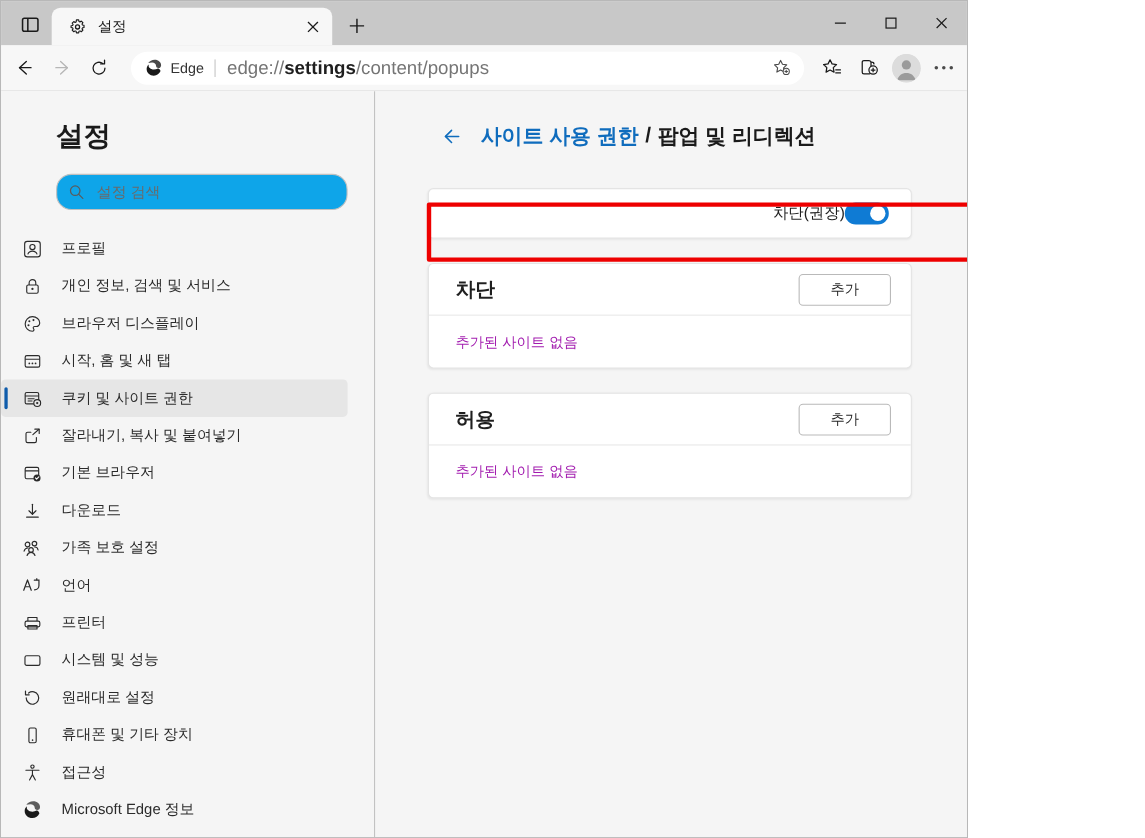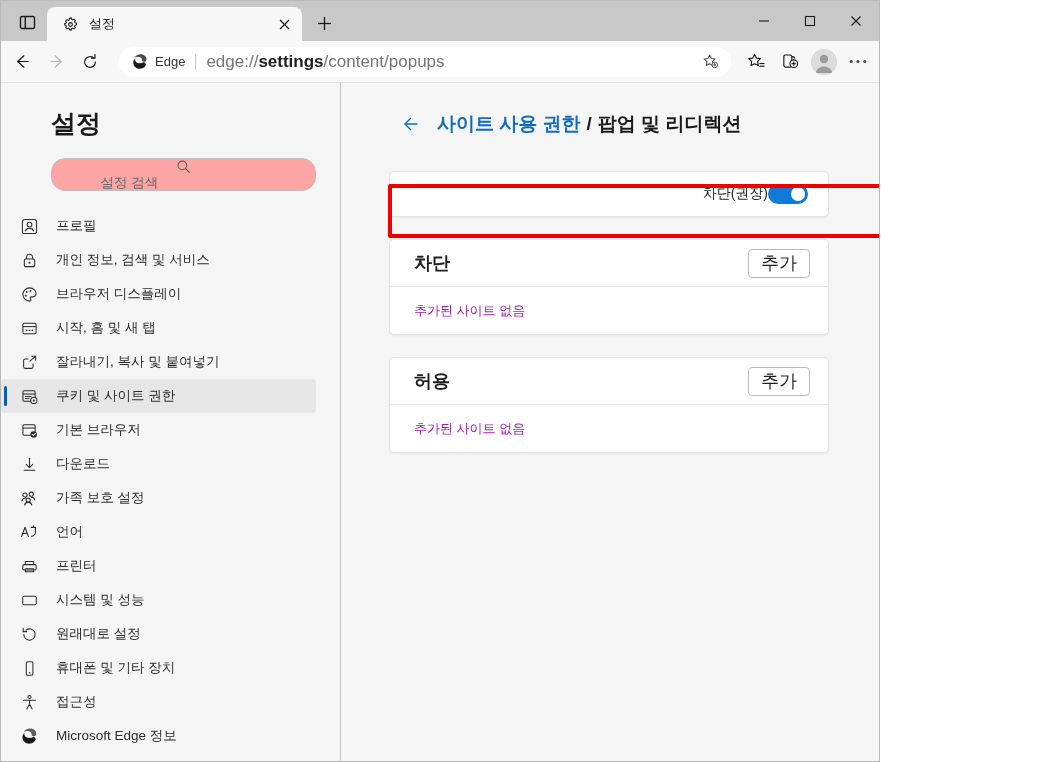--- a/index.html
+++ b/index.html
@@ -138,27 +138,26 @@
   }
   .settings-title {
     font-size: 25px;
     font-weight: 700;
     color: #1a1a1a;
     margin: 12px 0 18px 50px;
   }
   .search-box {
     margin: 0 24px 0 50px;
     height: 33px;
-    background: #fca5a5;
+    background: #0ea5e9;
     border: 1px solid #c0c0c0;
     border-radius: 14px;
     display: flex;
     align-items: center;
     padding: 0 10px;
-    flex-direction: column;
   }
   .search-box .sicon { flex:0 0 auto; display:flex; align-items:center; }
   .search-input {
     flex: 1 1 auto;
     border: none;
     outline: none;
     font-size: 13.5px;
     color: #3b3b3b;
     font-family: "Liberation Sans", sans-serif;
     background: transparent;
@@ -251,25 +250,25 @@
     display: flex;
     align-items: center;
     justify-content: space-between;
     padding: 0 18px 0 24px;
     border-bottom: 1px solid #e8e8e8;
   }
   .section-title { font-size: 18px; color: #1f1f1f; font-weight: 600; }
   .add-btn {
     height: 29px;
     min-width: 49px;
-    padding: 0 12px;
+    padding: 0 28px;
     border: 1px solid #b9b9b9;
     border-radius: 4px;
     background: #ffffff;
-    font-size: 18px;
+    font-size: 13px;
     color: #1f1f1f;
     font-family: "Liberation Sans", sans-serif;
     cursor: pointer;
   }
   .section-empty {
     height: 47px;
     display: flex;
     align-items: center;
     padding-left: 24px;
     font-size: 13px;
@@ -481,43 +480,43 @@
               <rect x="2" y="3.5" width="14" height="11" rx="1.6" fill="none" stroke="#2b2b2b" stroke-width="1.1"></rect>
               <line x1="2" y1="7" x2="16" y2="7" stroke="#2b2b2b" stroke-width="1.1"></line>
               <circle cx="6" cy="11" r=".85" fill="#2b2b2b"></circle>
               <circle cx="9" cy="11" r=".85" fill="#2b2b2b"></circle>
               <circle cx="12" cy="11" r=".85" fill="#2b2b2b"></circle>
             </svg>
           </span>
           <span class="nav-label">시작, 홈 및 새 탭</span>
         </div>
 
-        <div class="navitem">
-          <span class="nav-icon">
-            <svg width="17" height="17" viewBox="0 0 18 18">
-              <path d="M12.8 10.3v3.3a1.6 1.6 0 01-1.6 1.6H4.4a1.6 1.6 0 01-1.6-1.6V6.8a1.6 1.6 0 011.6-1.6h3.1" fill="none" stroke="#2b2b2b" stroke-width="1.1" stroke-linecap="round"></path>
-              <path d="M9.4 7.6L15.3 2.4" fill="none" stroke="#2b2b2b" stroke-width="1.1" stroke-linecap="round"></path>
-              <path d="M11.3 2.3h4.2v4.2" fill="none" stroke="#2b2b2b" stroke-width="1.1" stroke-linecap="round" stroke-linejoin="round"></path>
-            </svg>
-          </span>
-          <span class="nav-label">잘라내기, 복사 및 붙여넣기</span>
-        </div>
-
         <div class="navitem selected">
           <span class="nav-icon">
             <svg width="17" height="17" viewBox="0 0 18 18">
               <rect x="2" y="3" width="13" height="11" rx="1.5" fill="none" stroke="#2b2b2b" stroke-width="1.1"></rect>
               <line x1="2" y1="6.4" x2="15" y2="6.4" stroke="#2b2b2b" stroke-width="1.1"></line>
               <line x1="4.4" y1="9" x2="11" y2="9" stroke="#2b2b2b" stroke-width="1"></line>
               <line x1="4.4" y1="11.2" x2="9" y2="11.2" stroke="#2b2b2b" stroke-width="1"></line>
               <circle cx="13.6" cy="13.2" r="3.3" fill="#e6e6e6" stroke="#2b2b2b" stroke-width="1.1"></circle>
               <circle cx="13.6" cy="13.2" r="1.1" fill="#2b2b2b"></circle>
             </svg>
           </span>
           <span class="nav-label">쿠키 및 사이트 권한</span>
+        </div>
+
+        <div class="navitem">
+          <span class="nav-icon">
+            <svg width="17" height="17" viewBox="0 0 18 18">
+              <path d="M12.8 10.3v3.3a1.6 1.6 0 01-1.6 1.6H4.4a1.6 1.6 0 01-1.6-1.6V6.8a1.6 1.6 0 011.6-1.6h3.1" fill="none" stroke="#2b2b2b" stroke-width="1.1" stroke-linecap="round"></path>
+              <path d="M9.4 7.6L15.3 2.4" fill="none" stroke="#2b2b2b" stroke-width="1.1" stroke-linecap="round"></path>
+              <path d="M11.3 2.3h4.2v4.2" fill="none" stroke="#2b2b2b" stroke-width="1.1" stroke-linecap="round" stroke-linejoin="round"></path>
+            </svg>
+          </span>
+          <span class="nav-label">잘라내기, 복사 및 붙여넣기</span>
         </div>
 
         <div class="navitem">
           <span class="nav-icon">
             <svg width="17" height="17" viewBox="0 0 18 18">
               <rect x="2" y="3" width="13" height="11" rx="1.5" fill="none" stroke="#2b2b2b" stroke-width="1.1"></rect>
               <line x1="2" y1="6.4" x2="15" y2="6.4" stroke="#2b2b2b" stroke-width="1.1"></line>
               <circle cx="13.4" cy="13.2" r="3.4" fill="#2b2b2b"></circle>
               <path d="M11.9 13.2l1.1 1.1 2.1-2.2" fill="none" stroke="#fff" stroke-width="1.1" stroke-linecap="round" stroke-linejoin="round"></path>
             </svg>

